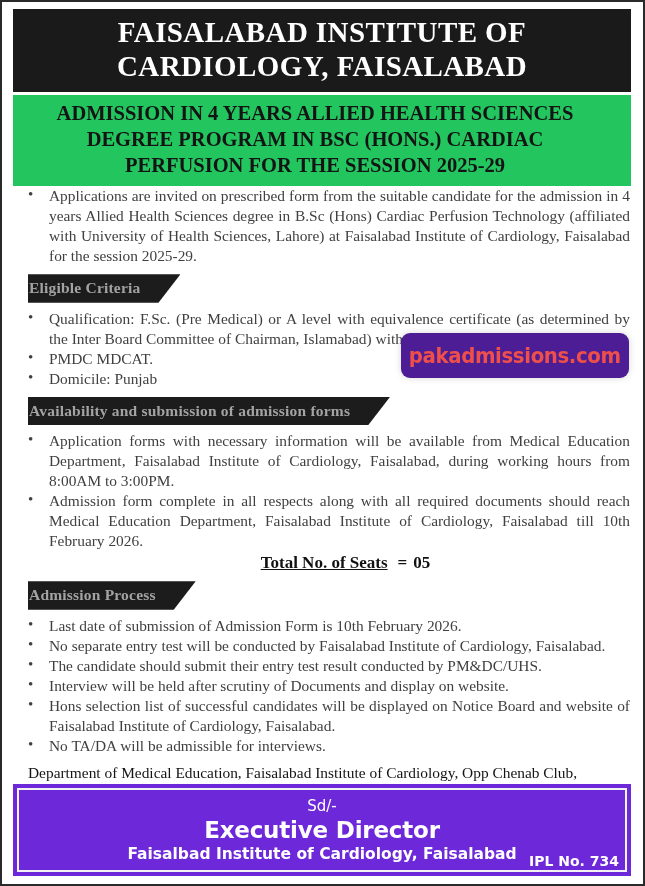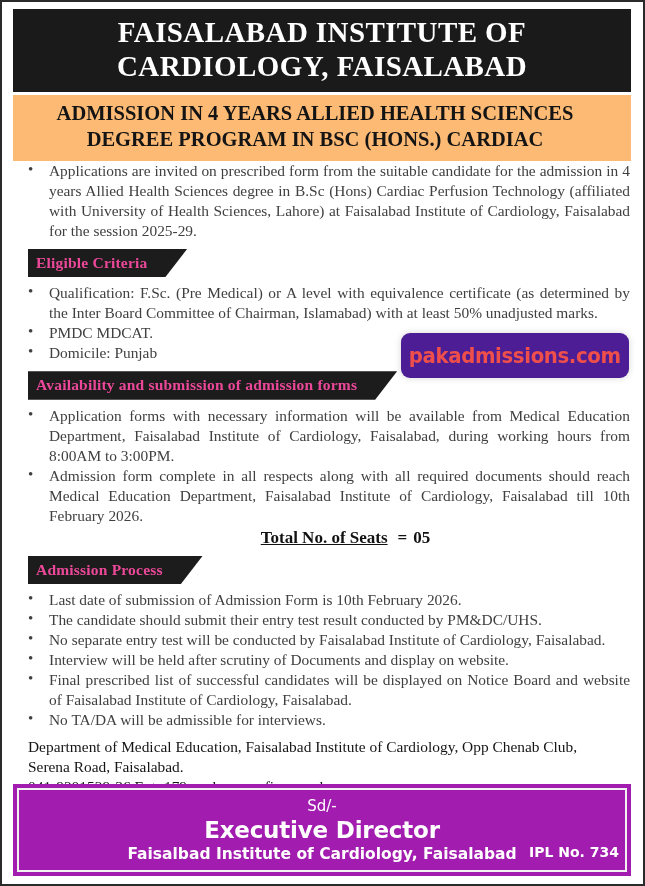--- a/index.html
+++ b/index.html
@@ -38,21 +38,21 @@
     font-weight: bold;
     font-size: 29px;
     line-height: 1.16;
     letter-spacing: 0.4px;
     white-space: nowrap;
   }
 
   
   .subtitle-band {
     margin: 3px 12px 0 11px;
-    background: #fdba74;
+    background: #22c55e;
     text-align: center;
     padding: 6px 24px 8px 10px;
   }
   .subtitle-line {
     font-family: "Liberation Serif", "DejaVu Serif", serif;
     font-weight: bold;
     font-size: 20.5px;
     line-height: 1.25;
     color: #141414;
     white-space: nowrap;
@@ -91,25 +91,25 @@
 
   
   .tag-row {
     margin: 8px 0 0 0;
     padding-left: 2px;
   }
   .tag {
     display: inline-block;
     position: relative;
     background: #1c1c1c;
-    color: #ec4899;
+    color: #a3a3a3;
     font-weight: bold;
     font-size: 15.5px;
     line-height: 1;
-    padding: 6px 40px 7px 8px;
+    padding: 6px 40px 7px 1px;
     margin-left: 12px;
     clip-path: polygon(0 0, 100% 0, calc(100% - 22px) 100%, 0 100%);
     letter-spacing: 0.2px;
   }
 
   .section-gap { height: 6px; }
 
   .seats {
     margin: 2px 0 0 47px;
     font-size: 17px;
@@ -151,21 +151,21 @@
     letter-spacing: -0.4px;
     transform: scaleX(0.94);
   }
 
   
   .footer {
     position: absolute;
     left: 11px;
     right: 12px;
     bottom: 8px;
-    background: #a21caf;
+    background: #6d28d9;
     padding: 4px;
   }
   .footer-inner {
     border: 2px solid #f2f2f2;
     padding: 7px 10px 6px 10px;
     position: relative;
     text-align: center;
     color: #ffffff;
     font-family: "DejaVu Sans", "Liberation Sans", sans-serif;
   }
@@ -183,38 +183,39 @@
   }
   .f-org {
     font-size: 15.5px;
     font-weight: bold;
     line-height: 1.25;
     margin-top: 1px;
   }
   .f-ipl {
     position: absolute;
     right: 6px;
-    bottom: 10px;
+    bottom: 1px;
     font-size: 14px;
     font-weight: bold;
   }
 </style>
 </head>
 <body>
 
 <div class="page">
 
   <div class="masthead">
     <div class="masthead-line">FAISALABAD INSTITUTE OF</div>
     <div class="masthead-line">CARDIOLOGY, FAISALABAD</div>
   </div>
 
   <div class="subtitle-band">
     <div class="subtitle-line">ADMISSION IN 4 YEARS ALLIED HEALTH SCIENCES</div>
     <div class="subtitle-line">DEGREE PROGRAM IN BSC (HONS.) CARDIAC</div>
+    <div class="subtitle-line">PERFUSION FOR THE SESSION 2025-29</div>
   </div>
 
   <div class="body-area">
 
     <ul class="blist intro-list">
       <li>Applications are invited on prescribed form from the suitable candidate for the admission in 4 years Allied Health Sciences degree in B.Sc (Hons) Cardiac Perfusion Technology (affiliated with University of Health Sciences, Lahore) at Faisalabad Institute of Cardiology, Faisalabad for the session 2025-29.</li>
     </ul>
 
     <div class="tag-row">
       <span class="tag">Eligible Criteria</span>
@@ -237,24 +238,24 @@
     <div class="seats">
       <span class="u">Total No. of Seats</span><span class="eq">=</span><span>05</span>
     </div>
 
     <div class="tag-row">
       <span class="tag">Admission Process</span>
     </div>
     <div class="section-gap"></div>
     <ul class="blist">
       <li>Last date of submission of Admission Form is 10th February 2026.</li>
+      <li>No separate entry test will be conducted by Faisalabad Institute of Cardiology, Faisalabad.</li>
       <li>The candidate should submit their entry test result conducted by PM&amp;DC/UHS.</li>
-      <li>No separate entry test will be conducted by Faisalabad Institute of Cardiology, Faisalabad.</li>
       <li>Interview will be held after scrutiny of Documents and display on website.</li>
-      <li>Final prescribed list of successful candidates will be displayed on Notice Board and website of Faisalabad Institute of Cardiology, Faisalabad.</li>
+      <li>Hons selection list of successful candidates will be displayed on Notice Board and website of Faisalabad Institute of Cardiology, Faisalabad.</li>
       <li>No TA/DA will be admissible for interviews.</li>
     </ul>
 
     <div class="contact-block">
       <span class="cl">Department of Medical Education, Faisalabad Institute of Cardiology, Opp Chenab Club, Serena Road, Faisalabad.</span>
       <span class="cl">041-9201529-36 Ext: 179. web: www.fic.gop.pk</span>
     </div>
 
   </div>
 

